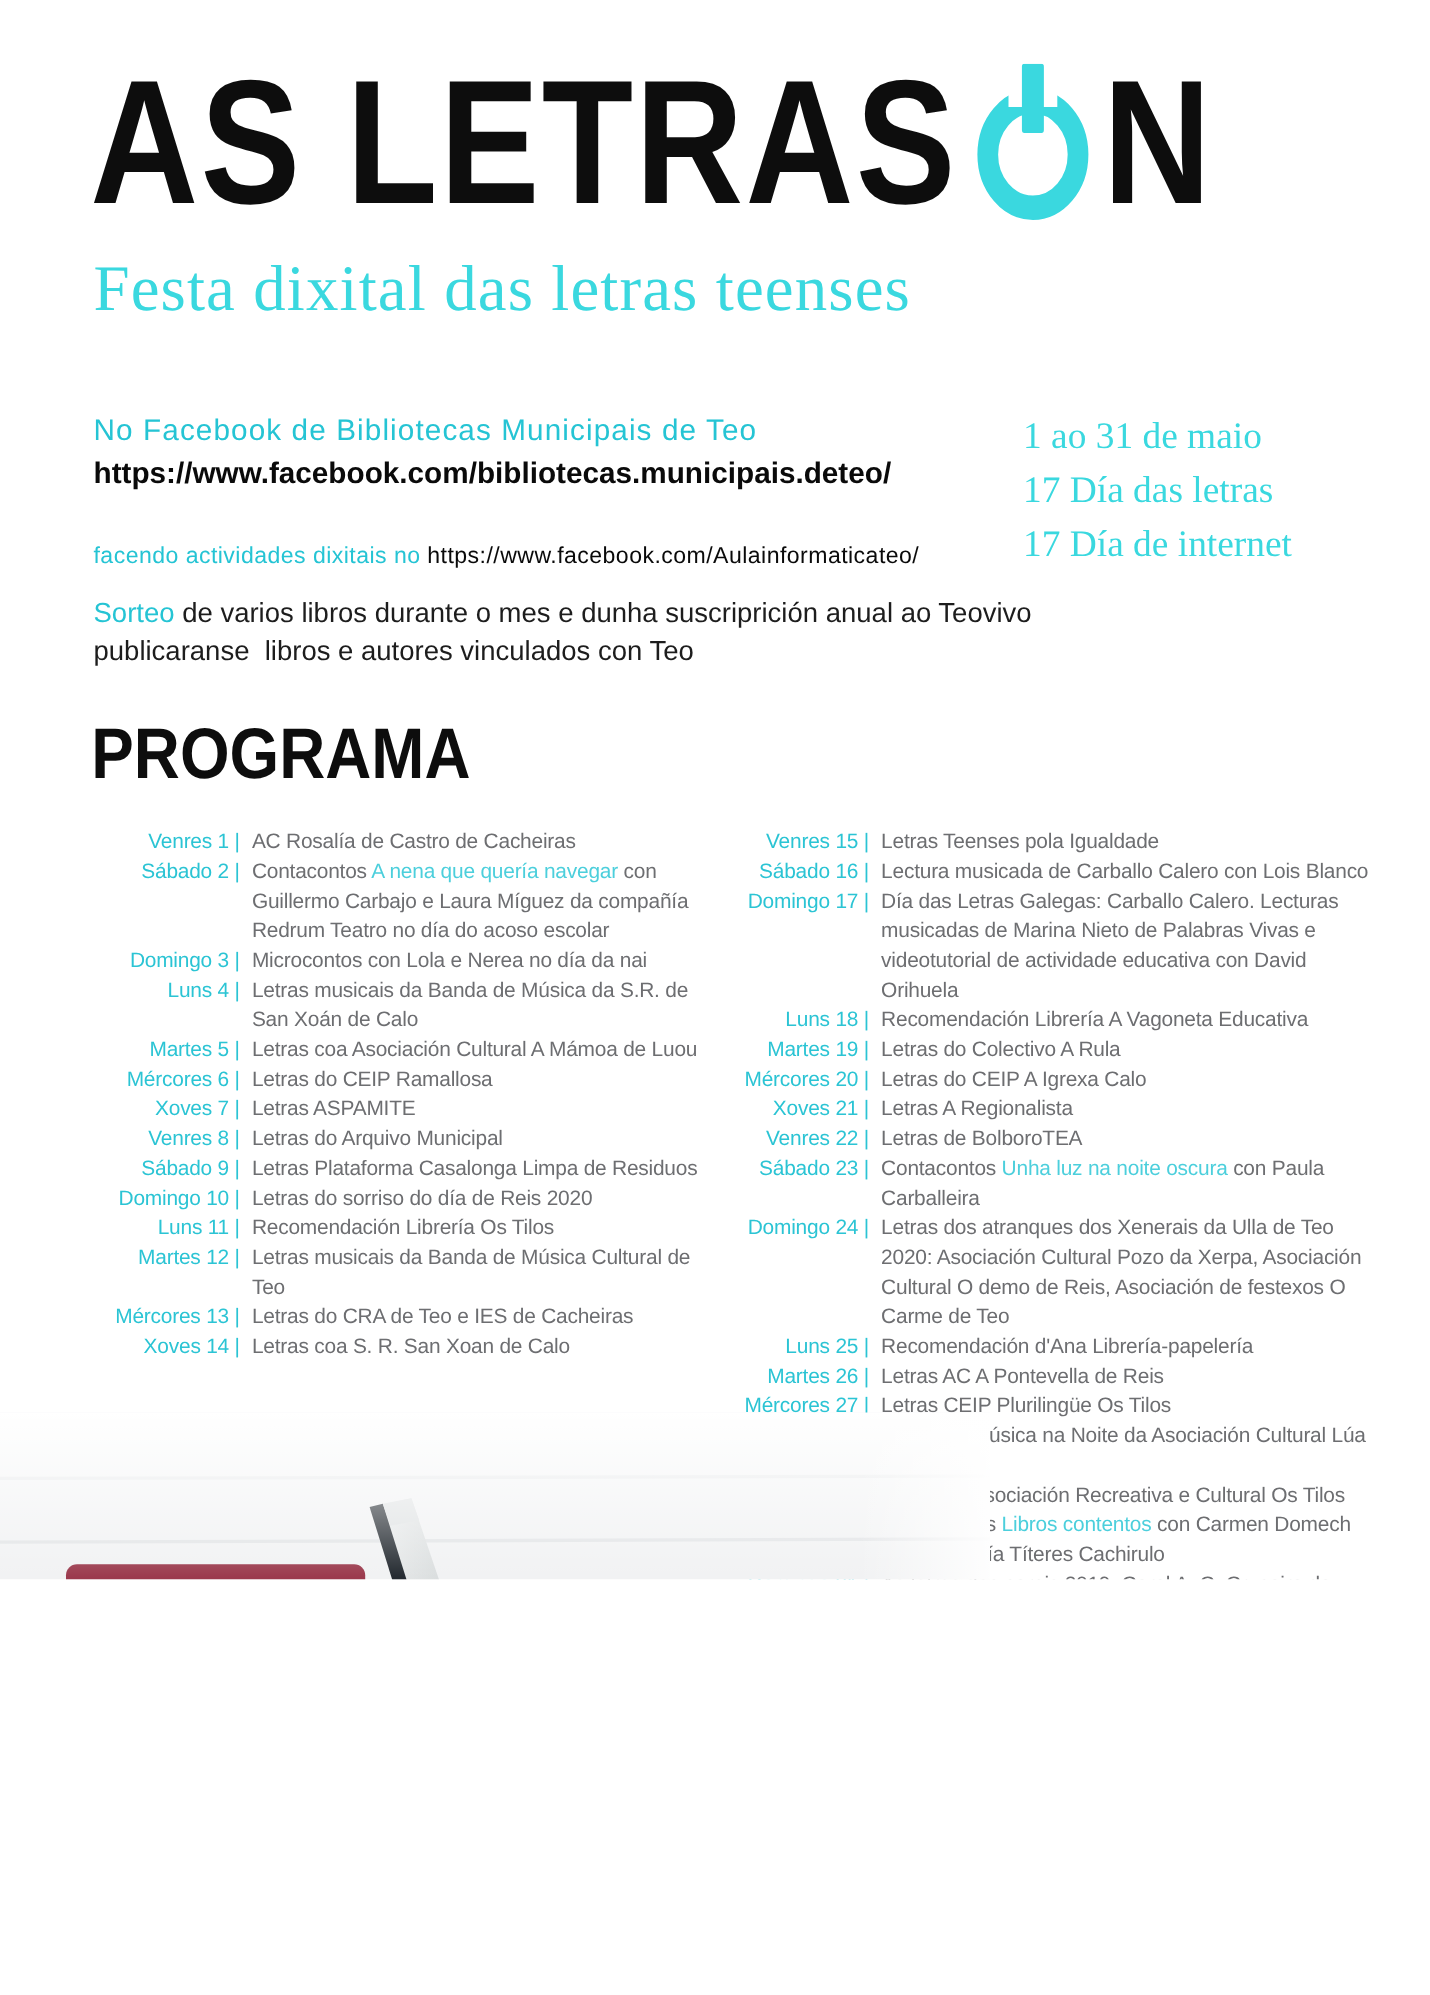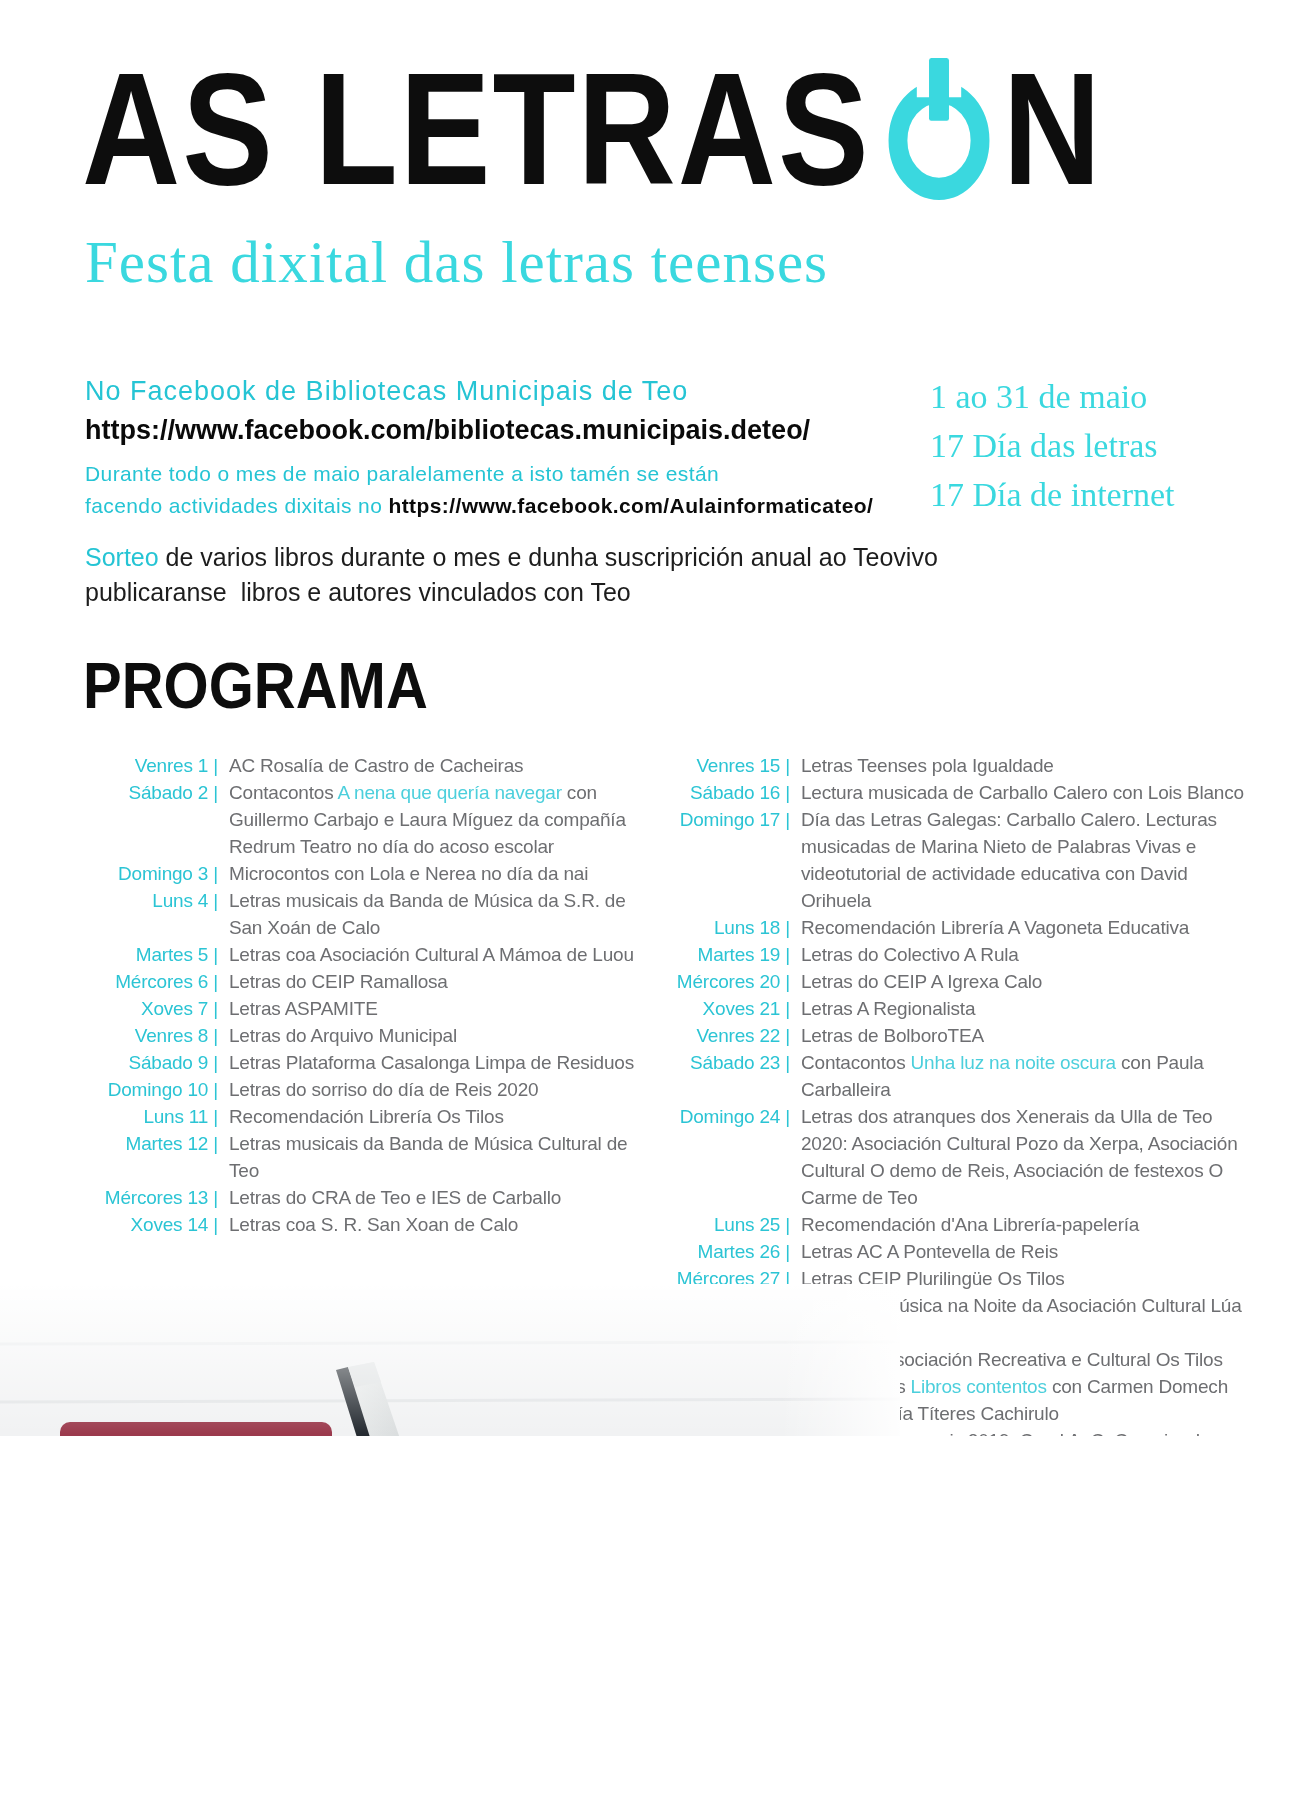--- a/index.html
+++ b/index.html
@@ -31,21 +31,21 @@
     position:absolute;left:85px;top:228px;width:1100px;
     font-family:"Liberation Serif",serif;
     font-size:59px;color:var(--cyan-big);letter-spacing:1px;
   }
 
   
   .fb-block{position:absolute;left:85px;top:376px;width:790px;}
   .fb-line1{font-size:27px;color:var(--cyan-text);letter-spacing:1px;margin-bottom:8px;}
   .fb-url1{font-size:27px;font-weight:bold;color:#0a0a0a;margin-bottom:12px;}
   .fb-small{font-size:21px;color:var(--cyan-text);line-height:32px;letter-spacing:.4px;}
-  .fb-small .black-url{color:#0a0a0a;font-weight:bold;text-align:center;}
+  .fb-small .black-url{color:#0a0a0a;font-weight:normal;text-align:center;}
 
   .dates-block{
     position:absolute;left:930px;top:372px;width:330px;
     font-family:"Liberation Serif",serif;font-size:34px;
     color:var(--cyan-big);line-height:49px;
   }
 
   
   .intro{position:absolute;left:85px;top:540px;width:1160px;
     font-size:25px;color:#1d1d1d;line-height:35px;white-space:pre-wrap;}
@@ -92,21 +92,21 @@
     </svg>
     <span class="title-text">N</span>
   </div>
 
   <div class="subtitle">Festa dixital das letras teenses</div>
 
   <div class="fb-block">
     <div class="fb-line1">No Facebook de Bibliotecas Municipais de Teo</div>
     <div class="fb-url1">https://www.facebook.com/bibliotecas.municipais.deteo/</div>
     <div class="fb-small">
-      <span>Durante todo o mes de maio paralelamente a isto tamén se están</span><br>
+      <br>
       <span>facendo actividades dixitais no </span><span class="black-url">https://www.facebook.com/Aulainformaticateo/</span>
     </div>
   </div>
 
   <div class="dates-block">
     <div>1 ao 31 de maio</div>
     <div>17 Día das letras</div>
     <div>17 Día de internet</div>
   </div>
 
@@ -157,21 +157,21 @@
       <div class="prow">
         <span class="pdate">Luns 11 |</span>
         <span class="pdesc"><span>Recomendación Librería Os Tilos</span></span>
       </div>
       <div class="prow">
         <span class="pdate">Martes 12 |</span>
         <span class="pdesc"><span>Letras musicais da Banda de Música Cultural de Teo</span></span>
       </div>
       <div class="prow">
         <span class="pdate">Mércores 13 |</span>
-        <span class="pdesc"><span>Letras do CRA de Teo e IES de Carballo</span></span>
+        <span class="pdesc"><span>Letras do CRA de Teo e IES de Cacheiras</span></span>
       </div>
       <div class="prow">
         <span class="pdate">Xoves 14 |</span>
         <span class="pdesc"><span>Letras coa S. R. San Xoan de Calo</span></span>
       </div>
     </div>
   <div class="pcol pcol-right" id="pcol-right">
       <div class="prow">
         <span class="pdate">Venres 15 |</span>
         <span class="pdesc"><span>Letras Teenses pola Igualdade</span></span>

